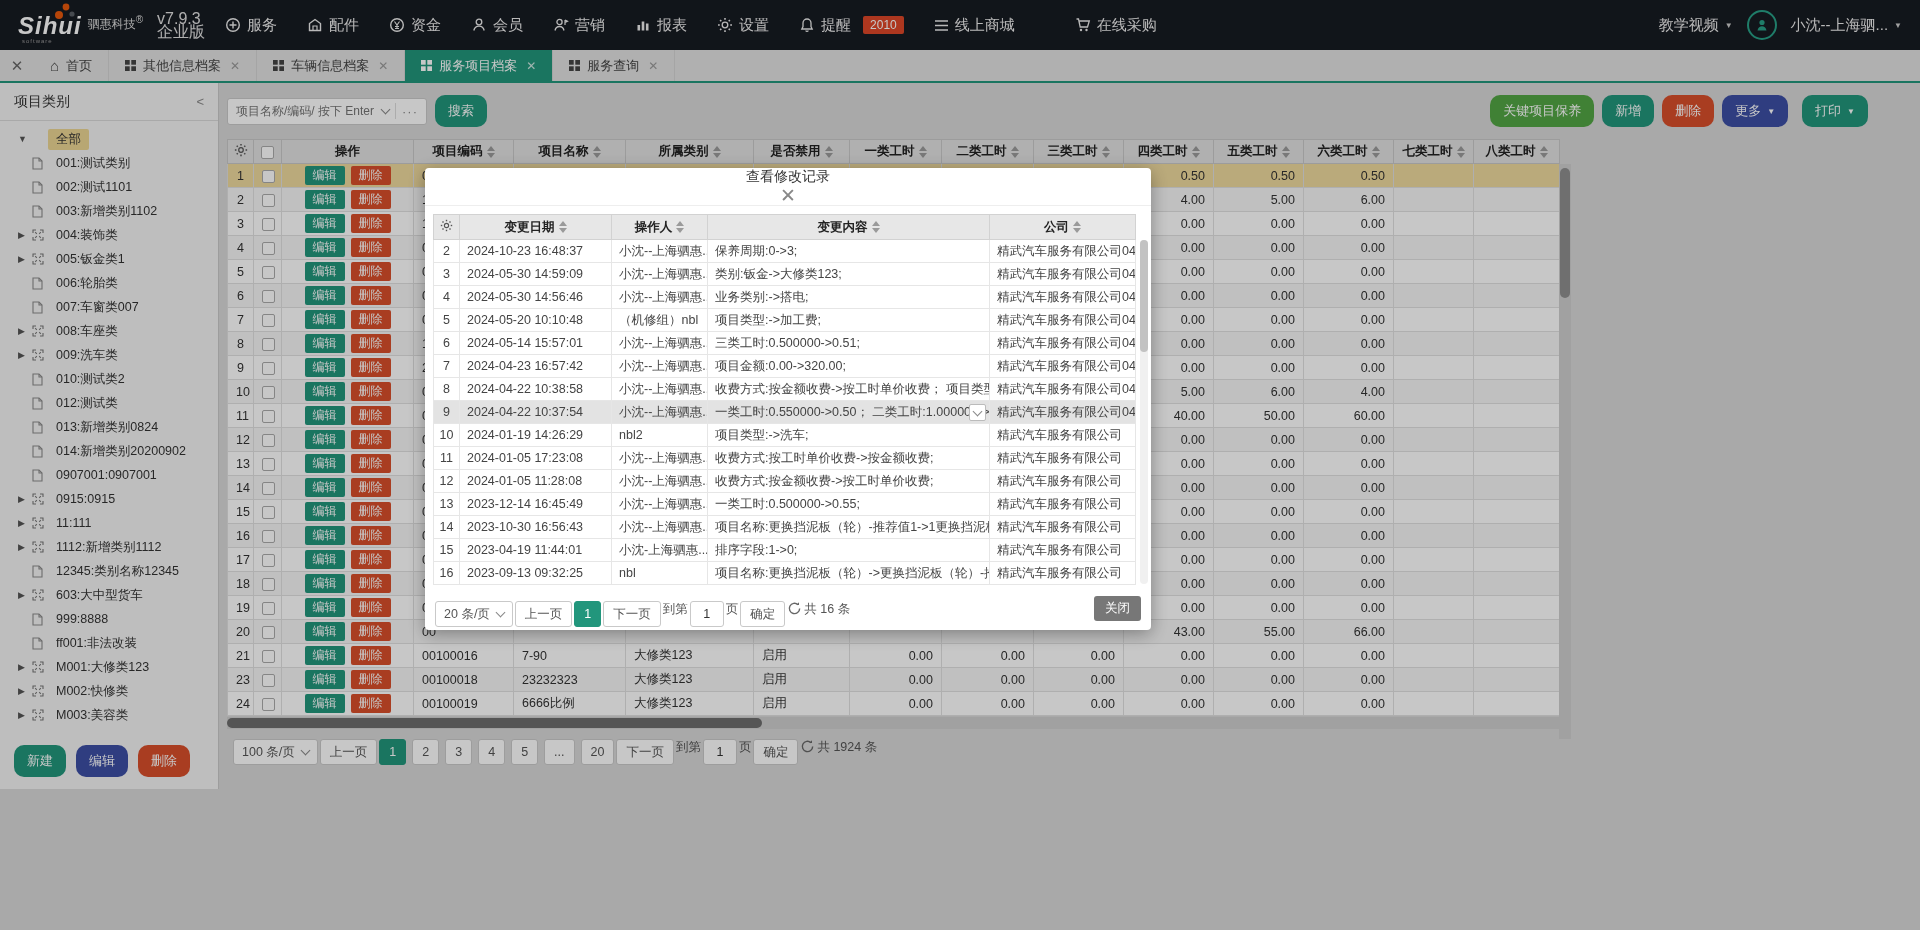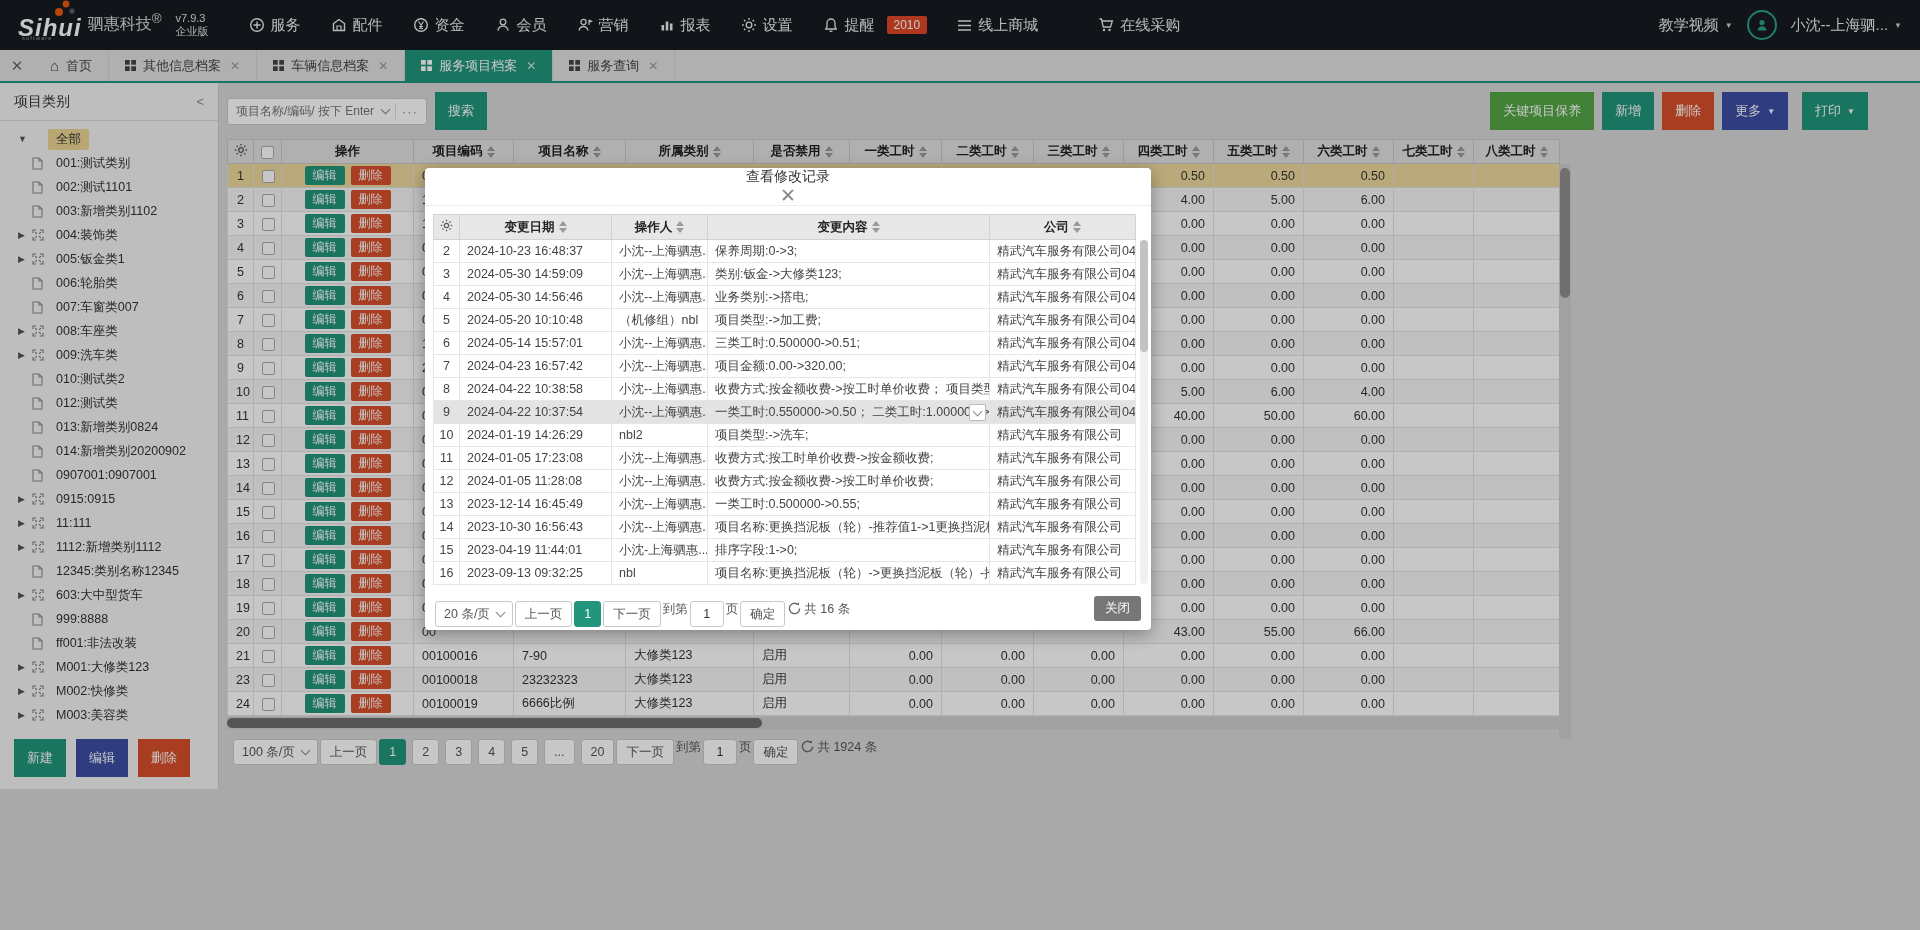--- a/index.html
+++ b/index.html
@@ -4,23 +4,23 @@
 <style>
   * { margin:0; padding:0; box-sizing:border-box; }
   html,body { width:1920px; height:930px; overflow:hidden; }
   body { font-family:"Liberation Sans","DejaVu Sans",sans-serif; background:#D9D9D9; font-size:13px; color:#333; position:relative; }
 
   
   .navbar { height:50px; background:#171B22; display:flex; align-items:center; padding:0 18px; color:#E8E8E8; }
   .logo { display:flex; align-items:flex-end; margin-right:14px; position:relative; }
   .logo-dots { position:absolute; left:34px; top:-12px; }
   .logo-main { font-size:24px; font-weight:bold; color:#FFF; font-style:italic; letter-spacing:1px; line-height:22px; }
-  .logo-sub { font-size:16px; color:#DDD; margin-left:6px; margin-bottom:4px; }
+  .logo-sub { font-size:12px; color:#DDD; margin-left:6px; margin-bottom:4px; }
   .logo-soft { position:absolute; left:4px; top:24px; font-size:6px; color:#999; letter-spacing:1px; }
-  .ver { font-size:11px; line-height:13px; color:#E0E0E0; margin-right:40px; }
+  .ver { font-size:16px; line-height:13px; color:#E0E0E0; margin-right:20px; }
   .nav-items { display:flex; align-items:center; gap:30px; }
   .nav-item { display:flex; align-items:center; gap:6px; font-size:15px; color:#EDEDED; cursor:pointer; white-space:nowrap; }
   .nav-item svg { display:block; }
   .badge { background:#DE4728; color:#FFF; font-size:12px; padding:2px 7px; border-radius:2px; margin-left:-18px; }
   .nav-right { margin-left:auto; display:flex; align-items:center; gap:14px; }
   .caret-down { font-size:8px; color:#CCC; }
   .avatar { width:30px; height:30px; border-radius:50%; border:2px solid #28A087; display:flex; align-items:center; justify-content:center; }
 
   
   .tabbar { height:33px; background:#E2E2E2; display:flex; align-items:stretch; border-bottom:2px solid #22967C; }
@@ -37,21 +37,21 @@
   .side-header { height:38px; display:flex; align-items:center; justify-content:space-between; padding:0 14px; font-size:14px; color:#333; border-bottom:1px solid #D9D9D9; }
   .side-collapse { color:#888; font-size:13px; cursor:pointer; }
   .tree { padding-top:6px; flex:0 0 auto; }
   .tree-item { height:24px; display:flex; align-items:center; padding-left:18px; font-size:12.5px; color:#333; cursor:pointer; white-space:nowrap; }
   .tree-caret { width:14px; font-size:9px; color:#555; flex:0 0 14px; }
   .tree-ico { width:16px; flex:0 0 16px; display:flex; align-items:center; }
   .tree-item .lbl { padding:2px 8px; border-radius:2px; }
   .tree-item.sel .lbl { background:#ECD globalization; }
   .tree-item.sel .lbl { background:#ECD694; }
   .side-footer { margin-top:auto; padding:10px 14px 12px; display:flex; gap:10px; }
-  .btn { border:none; border-radius:0; color:#FFF; font-size:13px; height:38px; padding:0 13px; cursor:pointer; font-family:inherit; display:inline-flex; align-items:center; gap:6px; white-space:nowrap; }
+  .btn { border:none; border-radius:10px; color:#FFF; font-size:13px; height:32px; padding:0 13px; cursor:pointer; font-family:inherit; display:inline-flex; align-items:center; gap:6px; white-space:nowrap; }
   .btn-teal { background:#22967C; } .btn-indigo { background:#3D4FA5; } .btn-orange { background:#D94F2B; } .btn-green { background:#53A645; }
   .btn .bcaret { font-size:8px; }
 
   
   .main { flex:1; position:relative; }
   .toolbar { height:56px; display:flex; align-items:center; padding:0 52px 0 8px; }
   .searchbox { width:200px; height:27px; background:#FFF; border:1px solid #C9C9C9; border-radius:3px; display:flex; align-items:center; padding:0 8px; gap:6px; }
   .searchbox input { border:none; outline:none; flex:1; font-size:12px; color:#333; background:transparent; font-family:inherit; min-width:0; }
   .chev { width:7px; height:7px; border-right:1.5px solid #888; border-bottom:1.5px solid #888; transform:rotate(45deg); margin-top:-3px; }
   .dots3 { color:#888; font-size:13px; letter-spacing:1px; }

